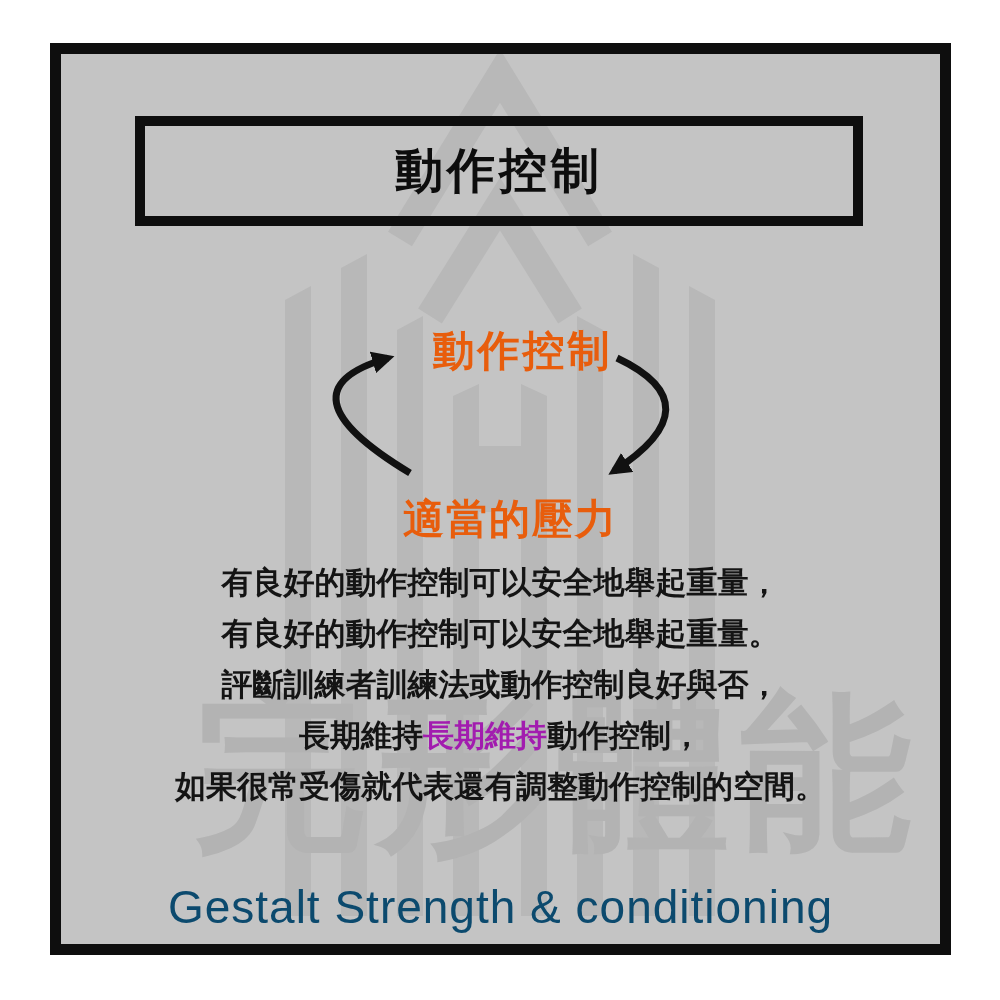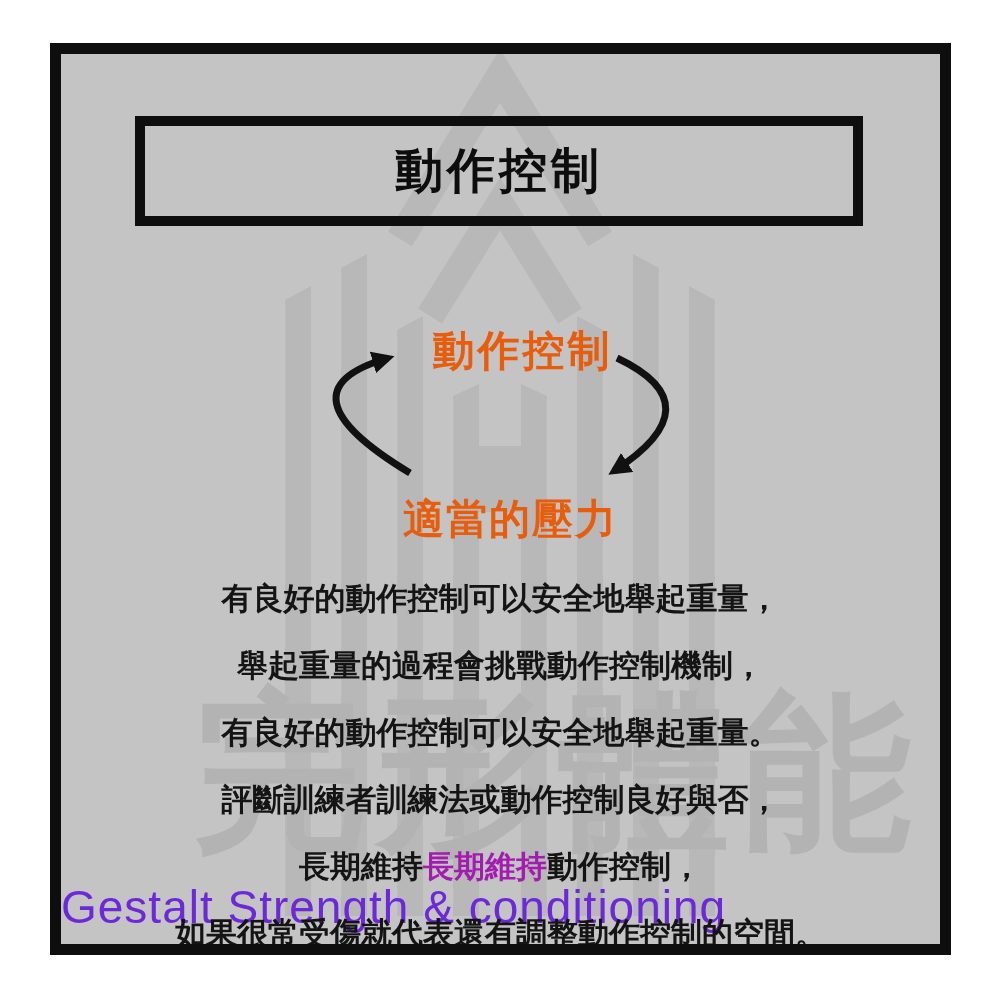--- a/index.html
+++ b/index.html
@@ -36,23 +36,24 @@
     line-height: 172px;
     font-weight: bold;
     letter-spacing: 10px;
     color: #b3b3b3;
     white-space: nowrap;
   }
   .wm-latin {
     position: absolute;
     left: 0; top: 828px;
     width: 879px;
+    text-align: center;
     font-size: 46px;
     line-height: 50px;
-    color: #6d28d9;
+    color: #0c4a6e;
     letter-spacing: 1px;
     white-space: nowrap;
   }
   .title-box {
     position: absolute;
     left: 74px; top: 62px;
     width: 728px; height: 110px;
     border: 10px solid #0e0e0e;
     box-sizing: border-box;
     text-align: center;
@@ -83,21 +84,21 @@
     position: absolute;
     left: 0; top: 503px;
     width: 879px;
     text-align: center;
     font-size: 31px;
     font-weight: bold;
     line-height: 51px;
     color: #141414;
     letter-spacing: 0px;
   }
-  .body-text .line { white-space: nowrap; margin-top: 16px; }
+  .body-text .line { white-space: nowrap; }
   .hl { color: #a21caf; }
 </style>
 </head>
 <body>
 
 <div class="frame">
 
   <svg class="wm-logo" width="879" height="890" viewBox="0 0 879 890">
     <g fill="none" stroke="#b8b8b8" stroke-width="28">
       <polyline points="339,185 439,22 539,185"></polyline>
@@ -132,20 +133,19 @@
     </defs>
     <path d="M 349 419 Q 213 337 327 304" fill="none" stroke="#111111" stroke-width="7" marker-end="url(#ah)"></path>
     <path d="M 556 304 Q 655 351 553 417" fill="none" stroke="#111111" stroke-width="7" marker-end="url(#ah)"></path>
   </svg>
 
   <div class="cycle-label cycle-top">動作控制</div>
   <div class="cycle-label cycle-bottom">適當的壓力</div>
 
   <div class="body-text">
     <div class="line">有良好的動作控制可以安全地舉起重量，</div>
-    <div class="line">舉起重量的過程會挑戰動作控制機制，</div>
     <div class="line">有良好的動作控制可以安全地舉起重量。</div>
     <div class="line">評斷訓練者訓練法或動作控制良好與否，</div>
     <div class="line"><span>長期維持</span><span class="hl">長期維持</span><span>動作控制，</span></div>
     <div class="line">如果很常受傷就代表還有調整動作控制的空間。</div>
   </div>
 
 </div>
 
 </body></html>

